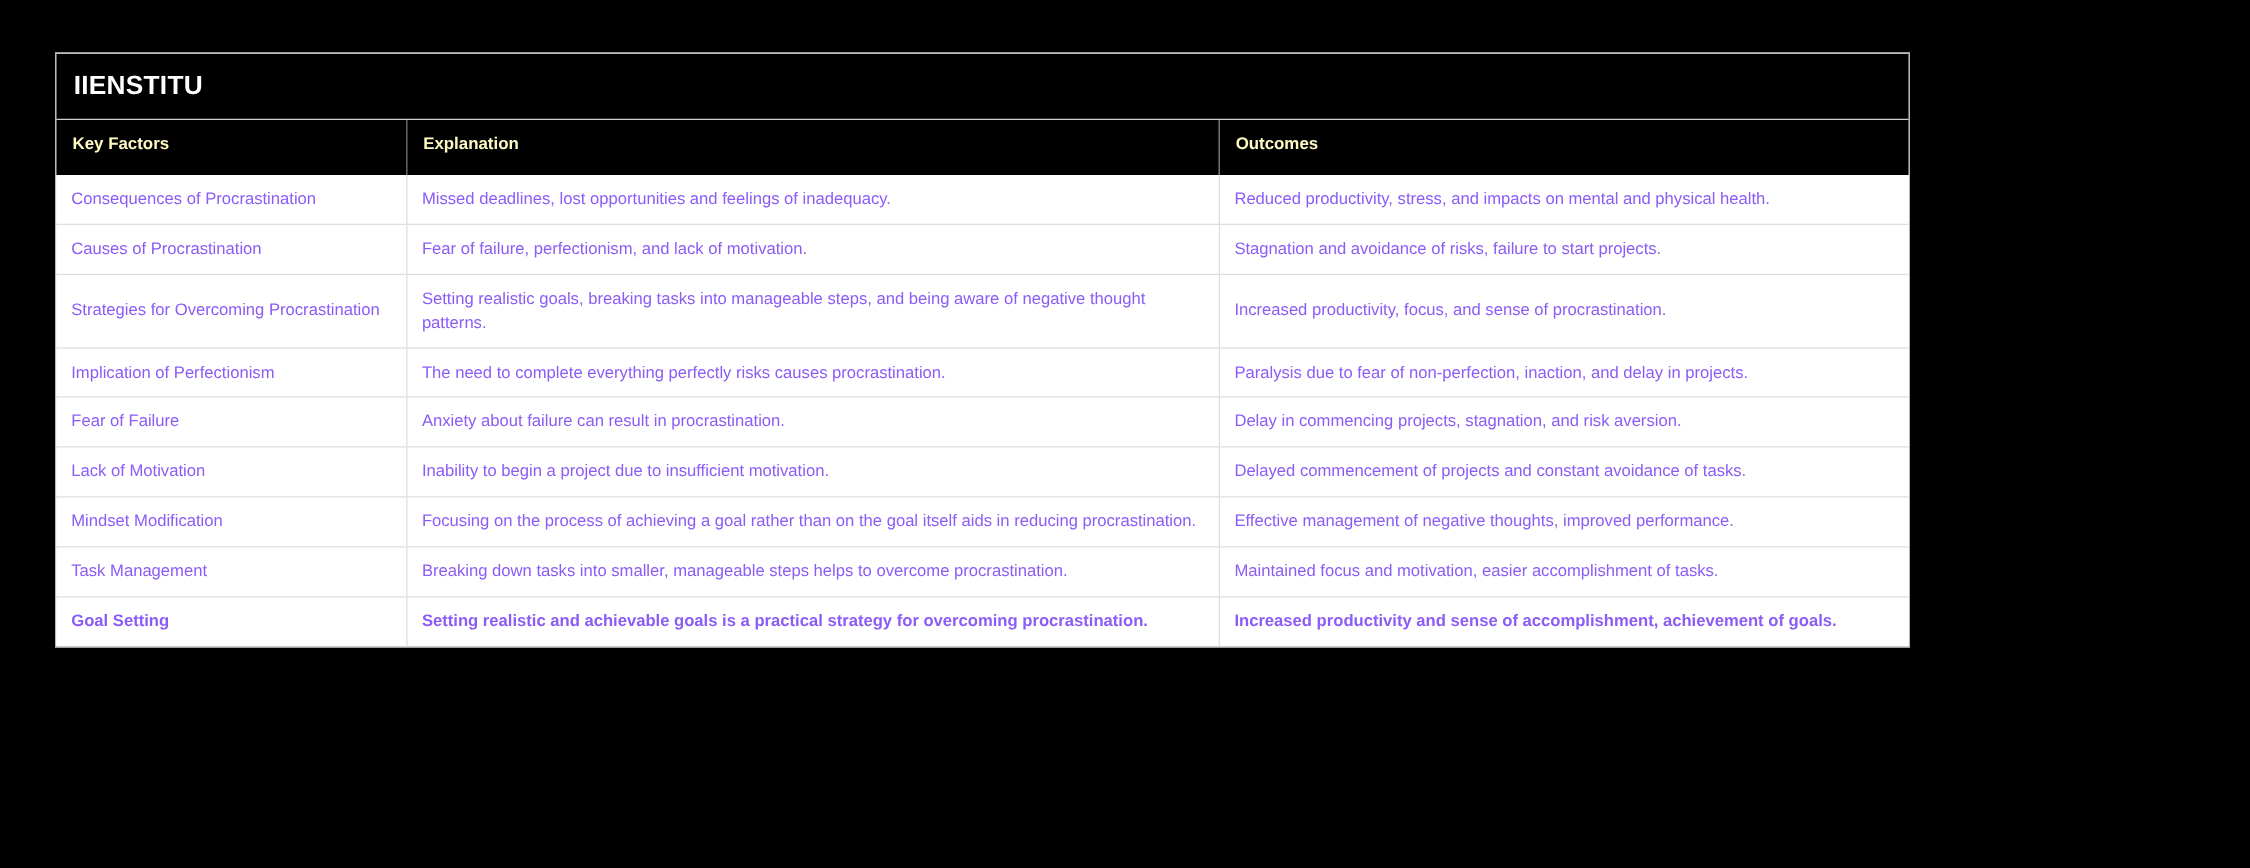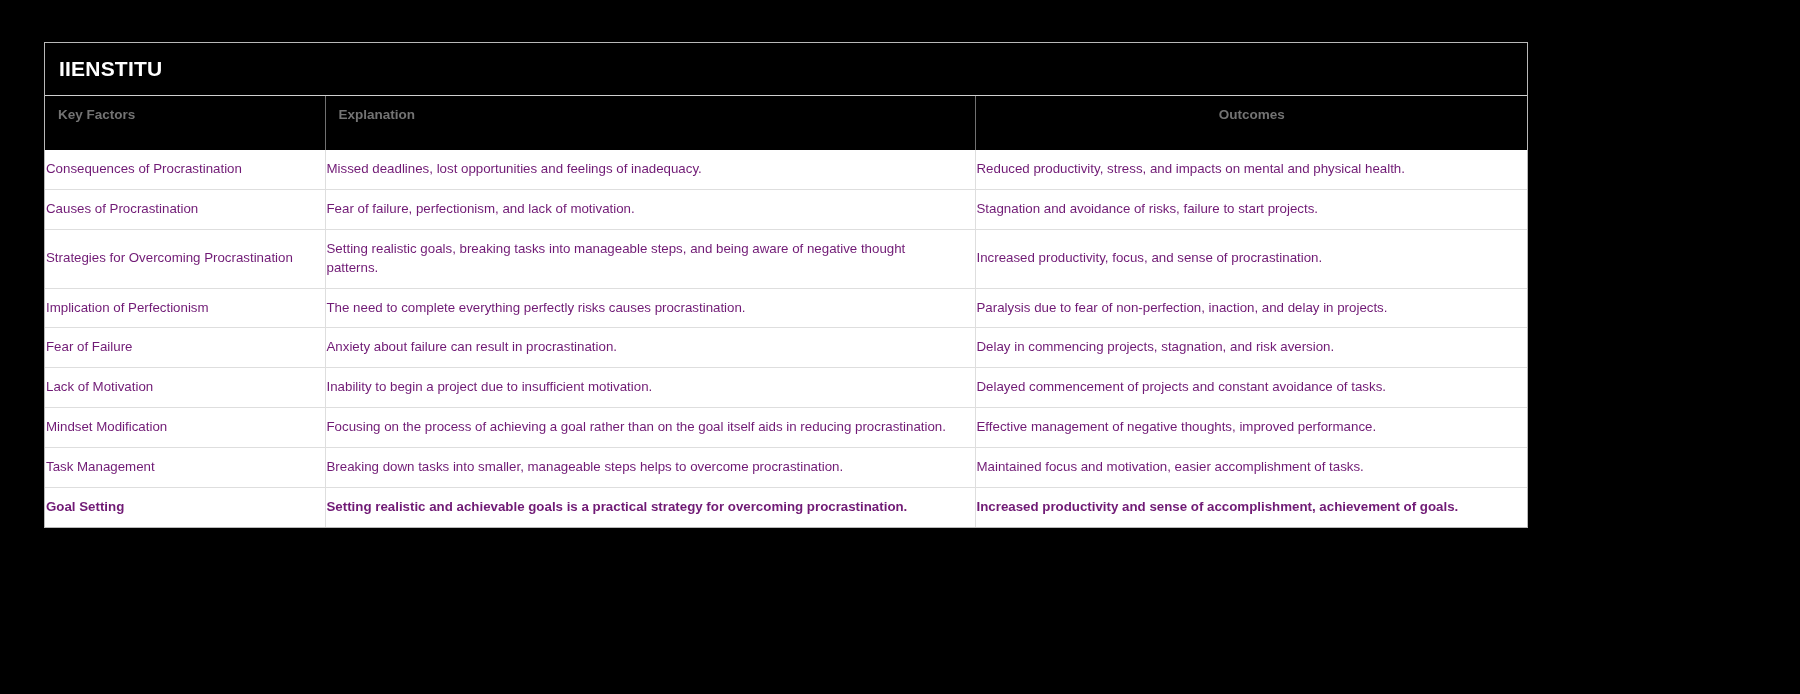--- a/index.html
+++ b/index.html
@@ -46,35 +46,35 @@
     letter-spacing: 0.2px;
     font-family: "Liberation Sans", sans-serif;
   }
   table.data {
     border-collapse: collapse;
     width: 100%;
     table-layout: fixed;
   }
   table.data thead th {
     background: #000000;
-    color: #737373;
+    color: #fef9c3;
     font-size: 13.5px;
     font-weight: bold;
     text-align: left;
-    padding: 11px 12px 28px 13px;
+    padding: 11px 12px 18px 13px;
     border-right: 1px solid #707070;
     box-sizing: border-box;
     vertical-align: middle;
   }
-  table.data thead th:last-child { border-right: none; text-align: center; }
+  table.data thead th:last-child { border-right: none; }
   table.data tbody td {
     font-size: 13.3px;
-    color: #701a75;
+    color: #8b5cf6;
     line-height: 1.42;
-    padding: 10px 14px 10px 1px;
+    padding: 10px 14px 10px 12px;
     border-bottom: 1px solid #dedede;
     border-right: 1px solid #dedede;
     vertical-align: middle;
     box-sizing: border-box;
     background: #ffffff;
   }
   table.data tbody td:last-child { border-right: none; }
   table.data tbody tr:last-child td { border-bottom: none; font-weight: bold; }
   col.c1 { width: 280px; }
   col.c2 { width: 650px; }

